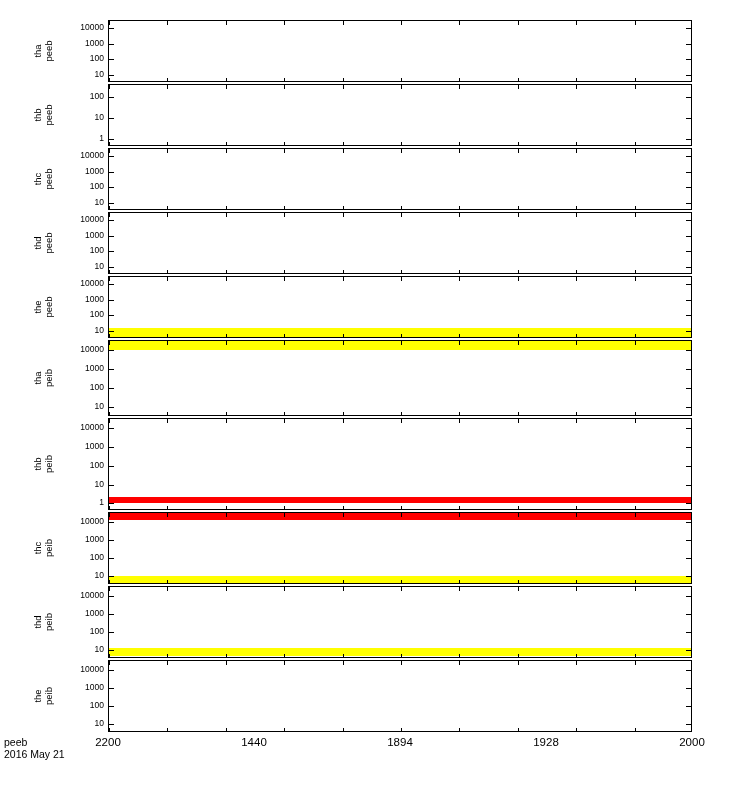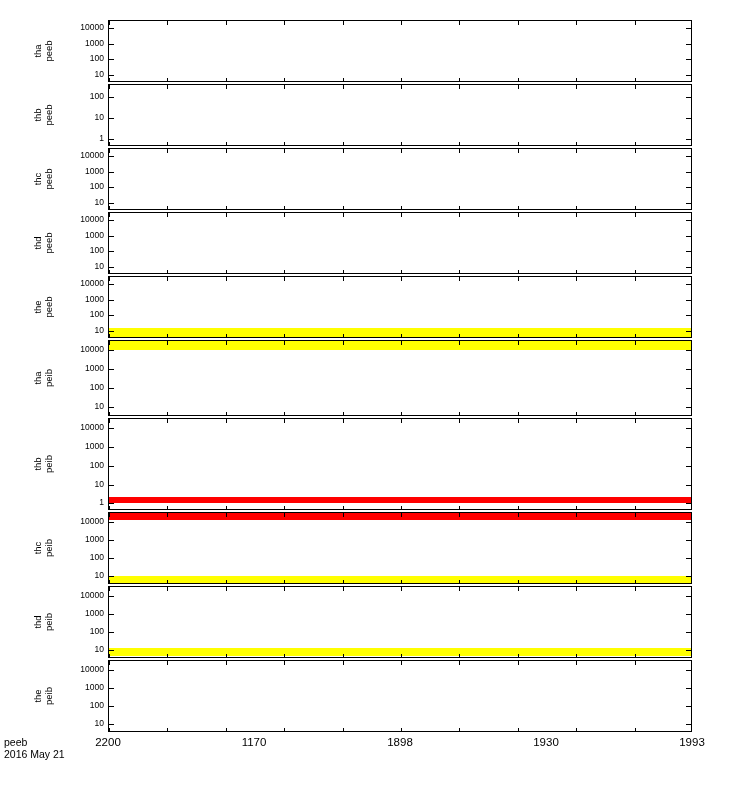--- a/index.html
+++ b/index.html
@@ -480,22 +480,22 @@
       <div class="ytick" style="top: 26.5882px;">1000</div>
       <div class="ytick" style="top: 8.58818px;">10000</div>
     </div>
     <div class="ylab-wrap" style="top: 660px; height: 72px;">
       <div class="ylab-text">the<br>peib</div>
     </div>
   </div>
 
 <div id="xaxis">
     <div class="xlab" style="left: 108px; top: 736px; position: absolute;">2200</div>
-    <div class="xlab" style="left: 254px; top: 736px; position: absolute;">1170</div>
-    <div class="xlab" style="left: 400px; top: 736px; position: absolute;">1898</div>
-    <div class="xlab" style="left: 546px; top: 736px; position: absolute;">1930</div>
-    <div class="xlab" style="left: 692px; top: 736px; position: absolute;">1993</div>
+    <div class="xlab" style="left: 254px; top: 736px; position: absolute;">1440</div>
+    <div class="xlab" style="left: 400px; top: 736px; position: absolute;">1894</div>
+    <div class="xlab" style="left: 546px; top: 736px; position: absolute;">1928</div>
+    <div class="xlab" style="left: 692px; top: 736px; position: absolute;">2000</div>
   </div>
 
 <div class="corner" style="top:736px;">
   <div>peeb</div>
   <div>2016 May 21</div>
 </div>
 
 </body></html>

